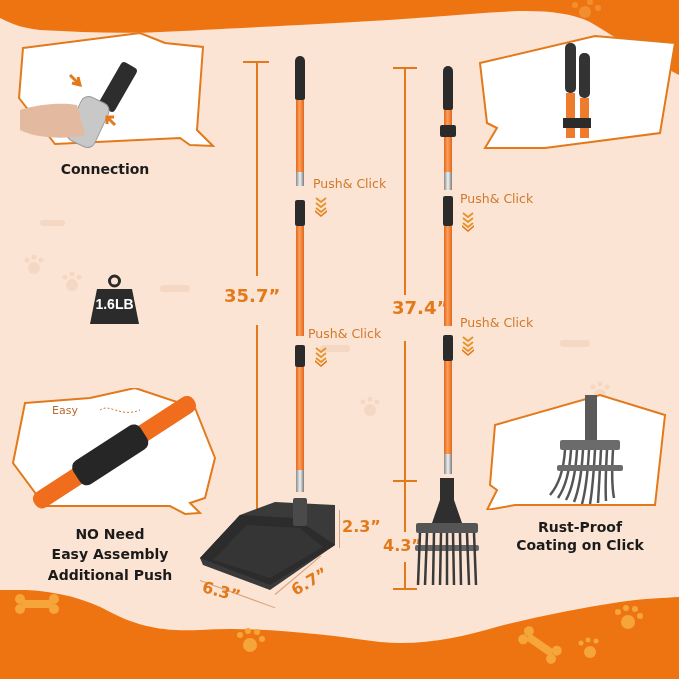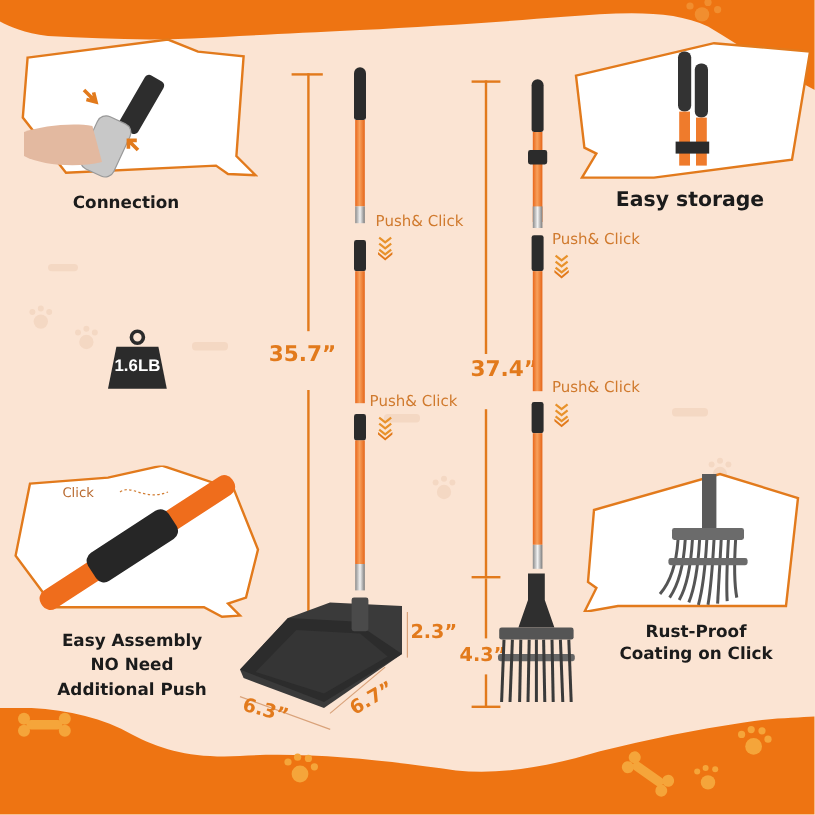--- a/index.html
+++ b/index.html
@@ -113,38 +113,37 @@
   </div>
 
   <svg class="abs" style="left:5px;top:388px" width="215" height="130">
     <path d="M20,15 L85,10 L130,0 L190,20 L210,70 L200,110 L185,115 L195,125 L180,126 L165,118 L40,118 L8,75 Z" fill="#fff" stroke="#e27a1c" stroke-width="2"></path>
     <g transform="rotate(-33 110 65)">
       <rect x="15" y="55" width="190" height="18" rx="8" fill="#ef6d1c"></rect>
       <rect x="65" y="50" width="80" height="28" rx="8" fill="#262626"></rect>
     </g>
     <path d="M95,22 C105,15 115,30 135,22" stroke="#d07a2e" stroke-dasharray="2,2" fill="none"></path>
   </svg>
-  <div class="abs" style="left:52px;top:404px;font-size:11px;color:#b86a30;">Click</div>
+  <div class="abs" style="left:52px;top:404px;font-size:11px;color:#b86a30;">Easy</div>
   <div class="bubble-text" style="left:15px;top:524px;width:190px;font-size:14px;line-height:1.45;">
+    <div>NO Need</div>
     <div>Easy Assembly</div>
-    <div>NO Need</div>
     <div>Additional Push</div>
   </div>
 
   <svg class="abs" style="left:475px;top:33px" width="200" height="120">
     <path d="M5,30 L120,3 L200,10 L185,100 L70,115 L10,115 L22,95 L12,90 Z" fill="#fff" stroke="#e27a1c" stroke-width="2"></path>
     <g>
       <rect x="90" y="10" width="11" height="50" rx="5" fill="#333"></rect>
       <rect x="91" y="60" width="9" height="45" fill="#ef7b2c"></rect>
       <rect x="104" y="20" width="11" height="45" rx="5" fill="#333"></rect>
       <rect x="105" y="65" width="9" height="40" fill="#ef7b2c"></rect>
       <rect x="88" y="85" width="28" height="10" fill="#2b2b2b"></rect>
     </g>
   </svg>
-  <div class="bubble-text" style="left:505px;top:156px;width:140px;font-size:17px;">Easy storage</div>
 
   <svg class="abs" style="left:475px;top:390px" width="200" height="120">
     <path d="M20,35 L125,5 L190,25 L180,115 L40,115 L12,120 L22,100 L15,95 Z" fill="#fff" stroke="#e27a1c" stroke-width="2"></path>
     <g fill="#6b6b6b">
       <rect x="110" y="5" width="12" height="45" fill="#5a5a5a"></rect>
       <rect x="85" y="50" width="60" height="10" rx="2"></rect>
       <g stroke="#555" stroke-width="2.5" fill="none">
         <path d="M90,60 Q88,90 75,105"></path>
           <path d="M96,60 Q94,92 83,108"></path>
           <path d="M102,60 Q100,94 91,110"></path>

